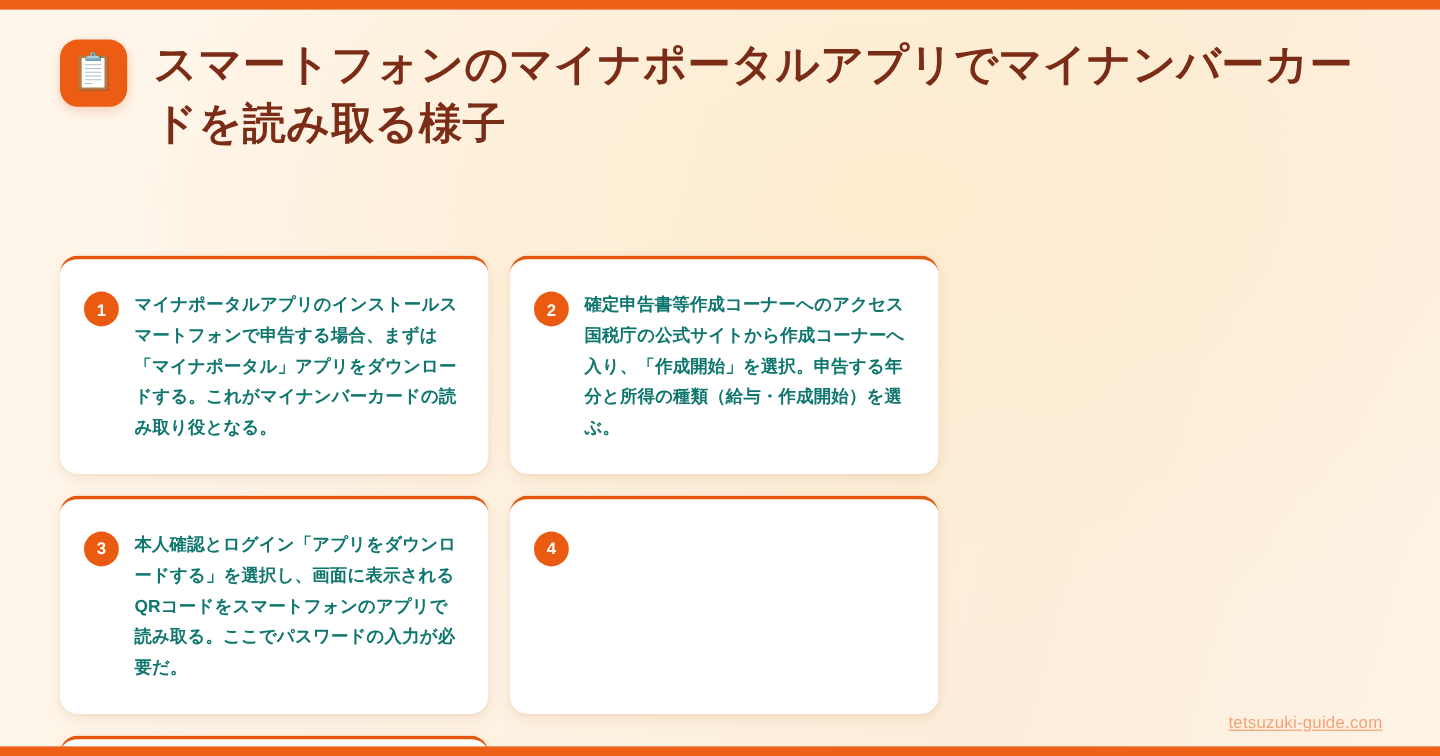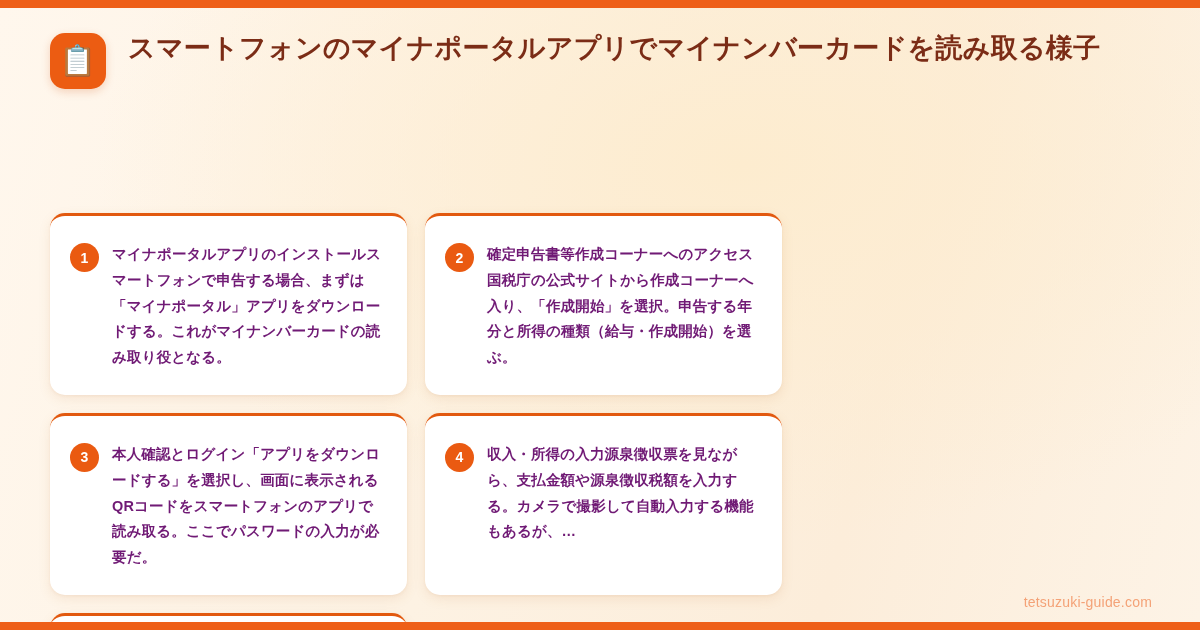--- a/index.html
+++ b/index.html
@@ -55,21 +55,21 @@
     display: flex;
     align-items: center;
     justify-content: center;
     font-size: 30px;
     line-height: 1;
     box-shadow: 0 3px 9px rgba(204, 84, 20, 0.22);
     margin-top: 3px;
   }
 
   .header-title {
-    font-size: 27px;
+    font-size: 36px;
     font-weight: 700;
     line-height: 1.36;
     letter-spacing: 0.3px;
     color: #7b2c16;
   }
 
   
   .card-grid {
     position: absolute;
     top: 213px;
@@ -105,33 +105,34 @@
     display: flex;
     align-items: center;
     justify-content: center;
     margin-top: 1px;
   }
 
   .card-text {
     font-size: 14.5px;
     font-weight: 700;
     line-height: 1.78;
-    color: #701a75;
+    color: #0f766e;
     letter-spacing: 0.15px;
     flex: 1 1 auto;
   }
 
   
   .footer {
     position: absolute;
     right: 48px;
     bottom: 20px;
     font-size: 14px;
     letter-spacing: 0.2px;
     color: #f4a277;
+    text-decoration: underline;
   }
 </style>
 </head>
 <body>
 
 <div class="poster">
 
   <div class="edge-bar top"></div>
 
   <div class="header">
@@ -153,21 +154,20 @@
       <div class="card-text">確定申告書等作成コーナーへのアクセス国税庁の公式サイトから作成コーナーへ入り、「作成開始」を選択。申告する年分と所得の種類（給与・作成開始）を選ぶ。</div>
     </div>
 
     <div class="card">
       <div class="card-badge">3</div>
       <div class="card-text">本人確認とログイン「アプリをダウンロードする」を選択し、画面に表示されるQRコードをスマートフォンのアプリで読み取る。ここでパスワードの入力が必要だ。</div>
     </div>
 
     <div class="card">
       <div class="card-badge">4</div>
-      <div class="card-text">収入・所得の入力源泉徴収票を見ながら、支払金額や源泉徴収税額を入力する。カメラで撮影して自動入力する機能もあるが、…</div>
     </div>
 
     <div class="card">
       
       
     </div>
 
   </div>
 
   <div class="footer">tetsuzuki-guide.com</div>

